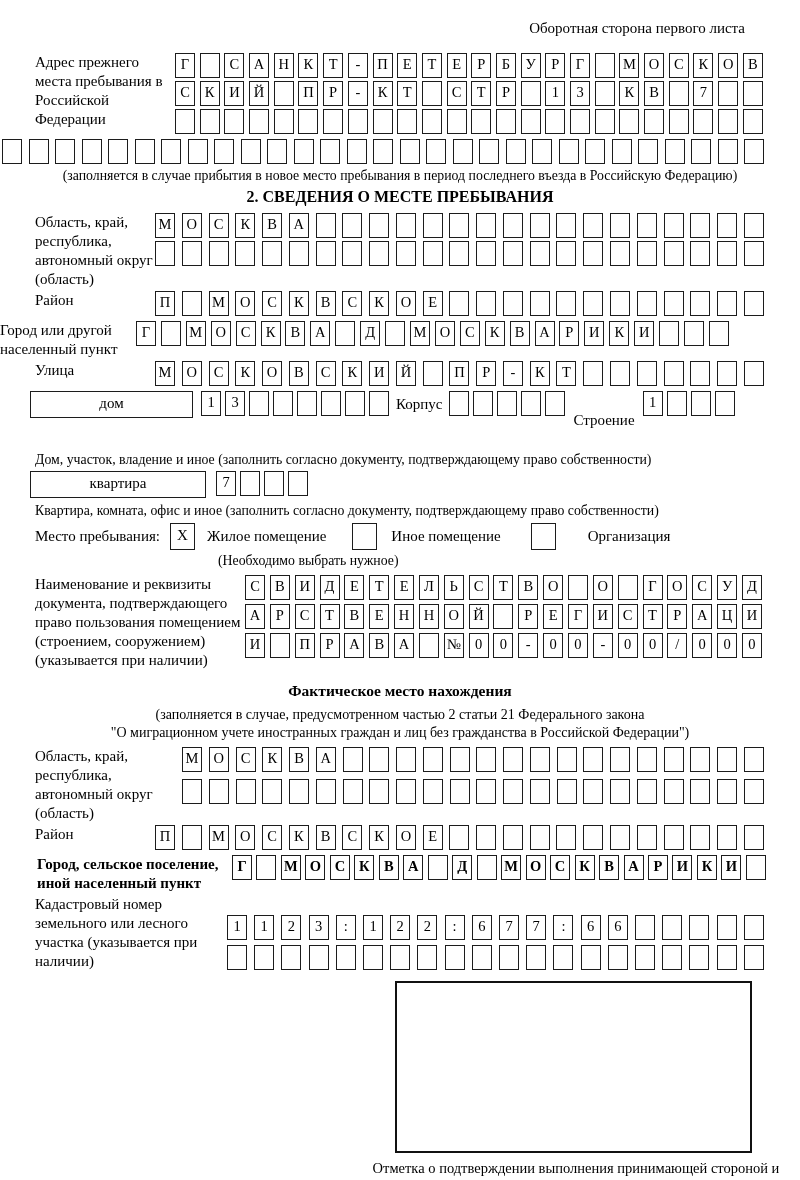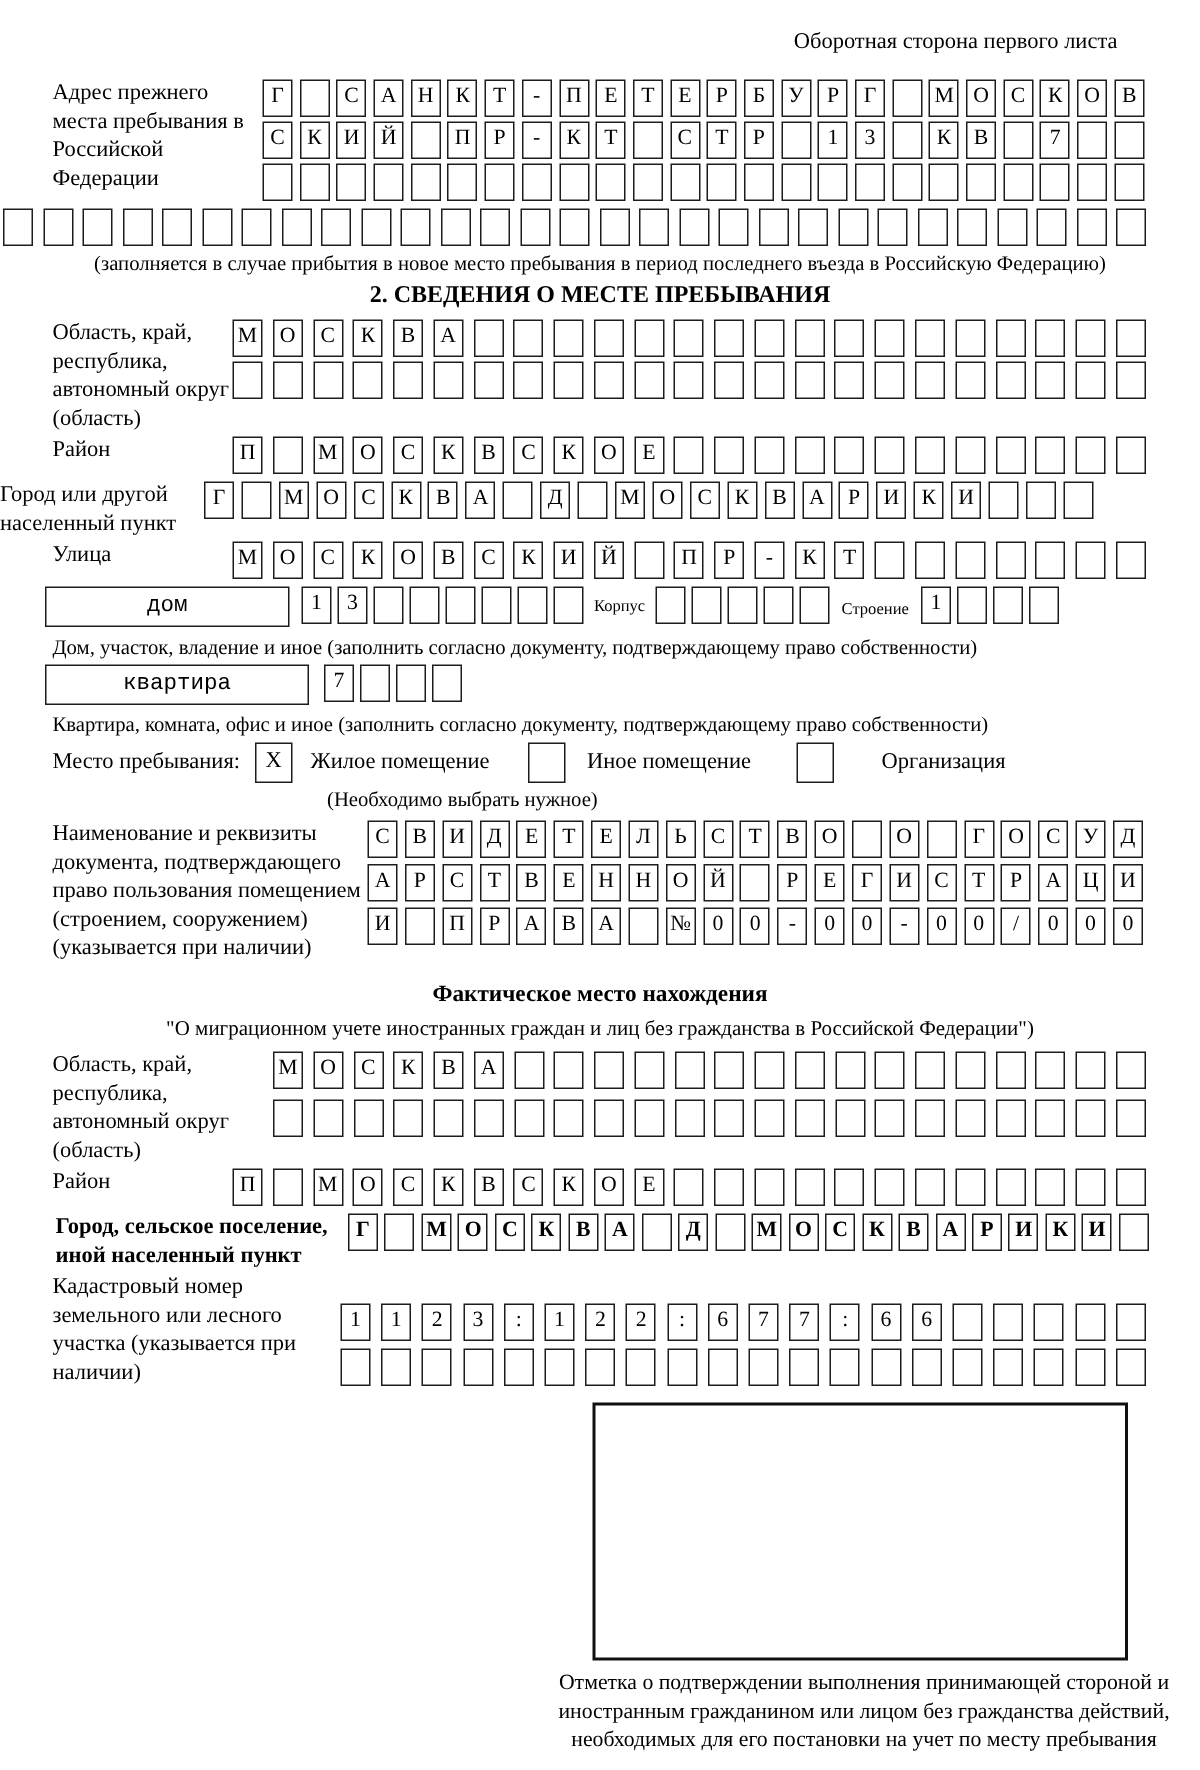--- a/index.html
+++ b/index.html
@@ -22,23 +22,23 @@
   .cbox{
     box-sizing:border-box;flex:0 0 auto;
     width:20px;height:25px;border:1.8px solid #1c1c1c;
     text-align:center;font-size:14.5px;line-height:21px;
     background:#fff;
   }
   .chk{width:25px;height:27px;line-height:23px;font-size:15px;}
 
   .widebox{
     box-sizing:border-box;border:1.8px solid #1c1c1c;height:27px;
-    line-height:23px;text-align:center;font-size:15px;flex:0 0 auto;font-family:Liberation Mono, monospace;
+    line-height:23px;text-align:center;font-size:15px;flex:0 0 auto;
   }
-  .inline-lbl{font-size:11px;line-height:27px;flex:0 0 auto;}
+  .inline-lbl{font-size:15px;line-height:27px;flex:0 0 auto;}
 
   .caption{font-size:13.8px;line-height:17px;}
   .center{text-align:center;}
   .sec-title{text-align:center;font-weight:bold;font-size:16px;margin:4px 0 7px 0;font-family:Liberation Serif, serif;}
   .fact-title{text-align:center;font-weight:bold;font-size:15.5px;margin:12px 0 6px 0;}
   .fact-sub{text-align:center;font-size:14px;line-height:18px;}
 
   .stayrow{display:flex;align-items:center;padding-left:35px;margin:3px 0 2px 0;}
   .stay-lbl{font-size:15px;margin-right:10px;}
   .opt-lbl{font-size:15px;}
@@ -337,21 +337,21 @@
         <span class="cbox"></span>
       </div>
     <div class="inline-lbl" style="margin:0 7px;">Корпус</div>
     <div class="boxrow gp">
         <span class="cbox"></span>
         <span class="cbox"></span>
         <span class="cbox"></span>
         <span class="cbox"></span>
         <span class="cbox"></span>
       </div>
-    <div class="inline-lbl" style="margin:2px 8px;">Строение</div>
+    <div class="inline-lbl" style="margin:16px 8px;">Строение</div>
     <div class="boxrow gp">
         <span class="cbox">1</span>
         <span class="cbox"></span>
         <span class="cbox"></span>
         <span class="cbox"></span>
       </div>
   </div>
   <div class="caption" style="padding-left:35px;margin:1px 0 3px 0;">Дом, участок, владение и иное (заполнить согласно документу, подтверждающему право собственности)</div>
 
   <div style="display:flex;align-items:flex-start;padding-left:30px;">
@@ -445,20 +445,21 @@
           <span class="cbox">0</span>
           <span class="cbox">/</span>
           <span class="cbox">0</span>
           <span class="cbox">0</span>
           <span class="cbox">0</span>
         </div>
     </div>
   </div>
 
   <div class="fact-title">Фактическое место нахождения</div>
+  <div class="fact-sub">(заполняется в случае, предусмотренном частью 2 статьи 21 Федерального закона</div>
   <div class="fact-sub" style="margin-bottom:5px;">"О миграционном учете иностранных граждан и лиц без гражданства в Российской Федерации")</div>
 
   <div class="field" style="padding-left:35px;">
     <div class="lbl" style="flex-basis:147px;">Область, край, республика, автономный округ (область)</div>
     <div class="rows">
       <div class="boxrow sb" style="width:582px;margin-bottom:7px;">
           <span class="cbox">М</span>
           <span class="cbox">О</span>
           <span class="cbox">С</span>
           <span class="cbox">К</span>

